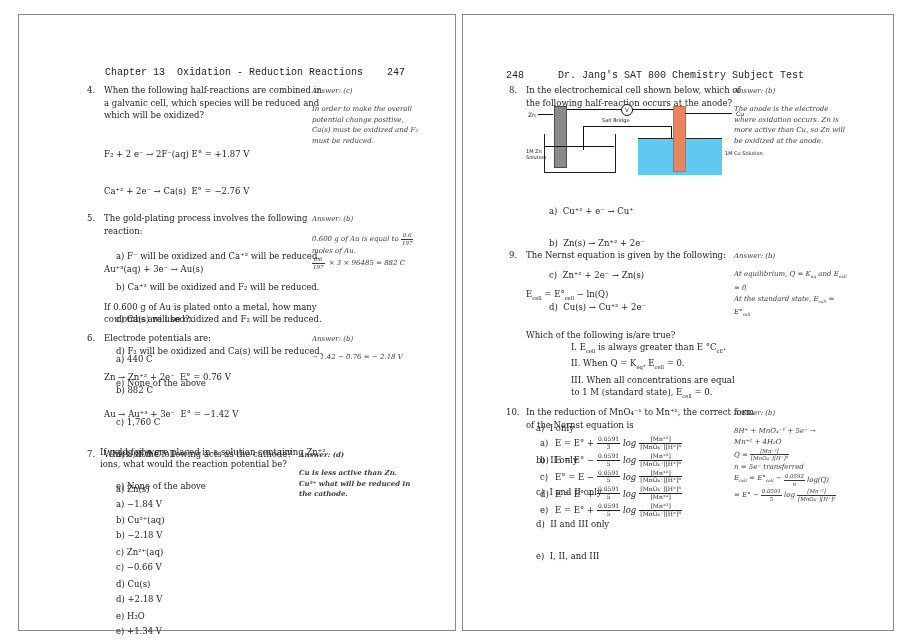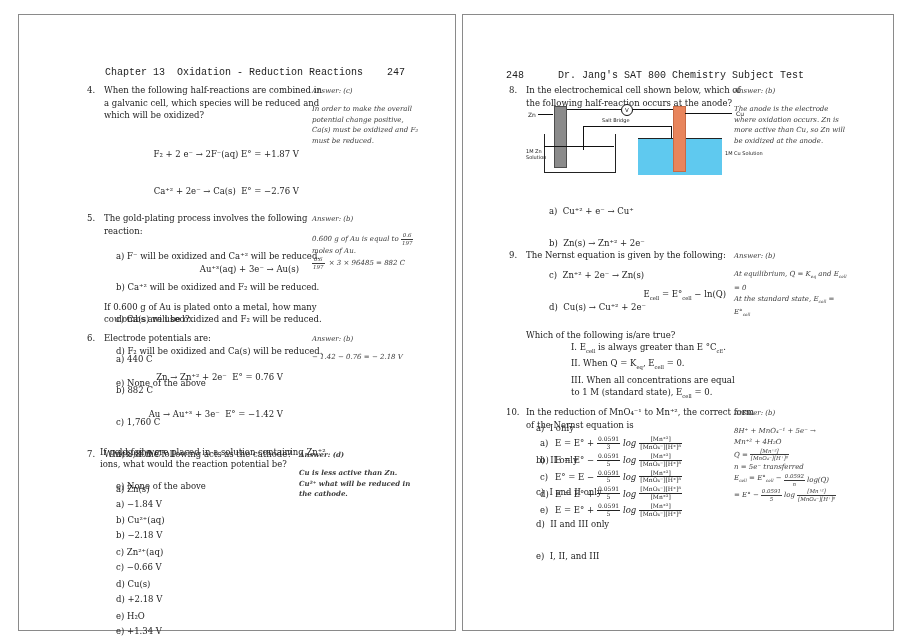--- a/index.html
+++ b/index.html
@@ -6,21 +6,21 @@
   body{width:910px;height:644px;background:#ffffff;position:relative;
        font-family:"DejaVu Serif",serif;color:#222;}
   .page{position:absolute;top:14px;height:615px;background:#fff;border:1px solid #8a8a8a;}
   #page-left{left:18px;width:436px;}
   #page-right{left:462px;width:430px;}
   .pg-header{position:absolute;font-family:Liberation Mono, monospace;font-size:10px;color:#1d1d1d;white-space:nowrap;}
   p{margin:0;}
   .q{position:absolute;font-size:8.5px;line-height:12.5px;}
   .qnum{position:absolute;left:0;top:0;}
   .qbody{margin-left:17px;}
-  .eqs{text-align:right;white-space:pre-wrap;line-height:12.5px;margin-top:1px;}
+  .eqs{text-align:left;white-space:pre-wrap;line-height:12.5px;margin-top:1px;}
   .opts{margin-left:12px;margin-top:7px;line-height:10.6px;white-space:pre-wrap;}
   .opts span{display:block;}
   .ansblock{position:absolute;font-style:italic;font-size:7px;line-height:10.4px;color:#3a3a3a;}
   .anslabel{margin-bottom:8px;}
   sub{font-size:0.62em;}
   .frac{display:inline-block;text-align:center;vertical-align:middle;line-height:1.15;font-size:5.5px;font-style:inherit;}
   .frac .fn{display:block;border-bottom:0.7px solid currentColor;padding:0 1px;}
   .frac .fd{display:block;padding:0 1px;}
   .q10opt{display:flex;align-items:center;height:16.8px;gap:3px;white-space:pre;}
   .q10opt .olab{width:12px;}

